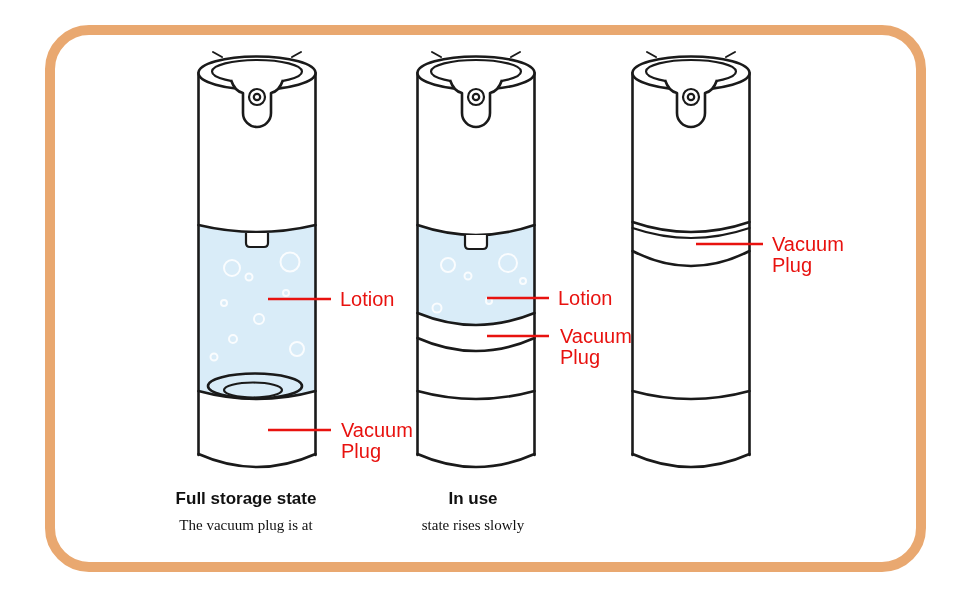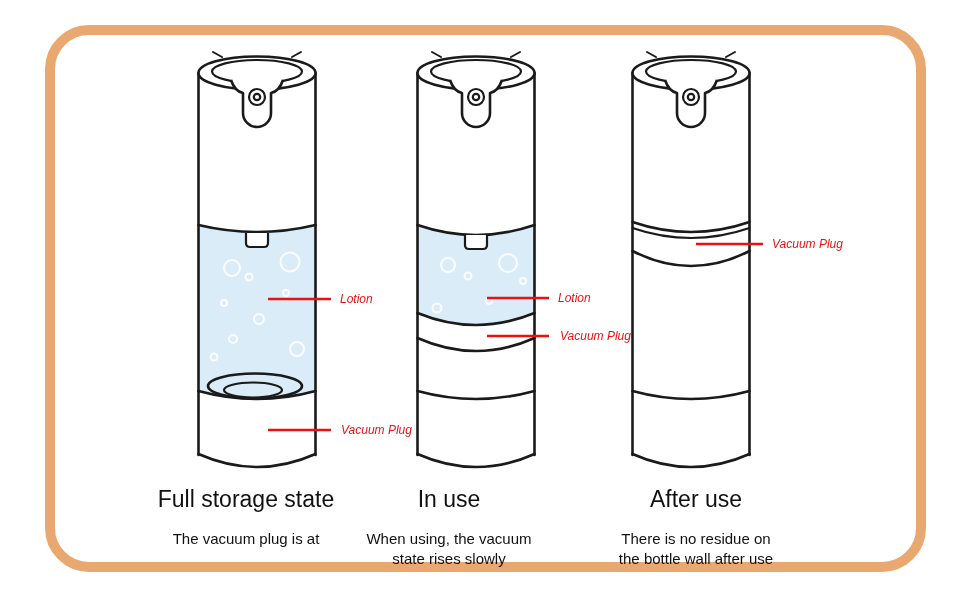--- a/index.html
+++ b/index.html
@@ -23,26 +23,26 @@
   .s  {fill:none;stroke:var(--outline);stroke-width:2.6;stroke-linecap:round;}
   .sf {fill:#ffffff;stroke:var(--outline);stroke-width:2.6;stroke-linejoin:round;}
   .st {fill:#ffffff;stroke:var(--outline);stroke-width:2.2;}
   .lotion{fill:var(--lotion_fill);stroke:none;}
   .lotionsf{fill:var(--lotion_fill);stroke:var(--outline);stroke-width:2.6;}
   .bubble{fill:none;stroke:#ffffff;stroke-opacity:.85;stroke-width:2;}
   .leader{stroke:var(--label_red);stroke-width:2.6;}
   
   .red-label{
     position:absolute;color:var(--label_red);
-    font-size:12px;line-height:21px;white-space:normal;font-style:italic;
+    font-size:20px;line-height:21px;white-space:normal;
   }
   .red-label.wrap{width:78px;}
   .caption{position:absolute;width:230px;text-align:center;color:var(--text);}
-  .caption .t{font-size:23px;line-height:20px;font-weight:normal;margin:0 0 20px 0;}
-  .caption .d{font-size:15px;line-height:20px;margin:0;}
+  .caption .t{font-size:17px;line-height:20px;font-weight:bold;margin:0 0 6px 0;}
+  .caption .d{font-size:15px;line-height:20px;margin:0;font-family:Liberation Serif, serif;}
 </style>
 </head>
 <body>
 
 <div class="stage">
 
   <div class="frame"></div>
 
   <svg class="art" viewBox="0 0 970 600" aria-hidden="true">
 
@@ -125,24 +125,18 @@
   <div class="red-label" style="left:340px;top:289px;">Lotion</div>
   <div class="red-label wrap" style="left:341px;top:420px;">Vacuum Plug</div>
   <div class="red-label" style="left:558px;top:288px;">Lotion</div>
   <div class="red-label wrap" style="left:560px;top:326px;">Vacuum Plug</div>
   <div class="red-label wrap" style="left:772px;top:234px;">Vacuum Plug</div>
 
   <div class="caption" style="left:131px;top:489px;">
     <div class="t">Full storage state</div>
     <p class="d">The vacuum plug is at</p>
   </div>
-  <div class="caption" style="left:334px;top:489px;">
+  <div class="caption" style="left:358px;top:489px;">
     <div class="t">In use</div>
-    <p class="d">When using, the vacuum</p>
     <p class="d">state rises slowly</p>
-  </div>
-  <div class="caption" style="left:581px;top:489px;">
-    <div class="t">After use</div>
-    <p class="d">There is no residue on</p>
-    <p class="d">the bottle wall after use</p>
   </div>
 
 </div>
 
 </body></html>

